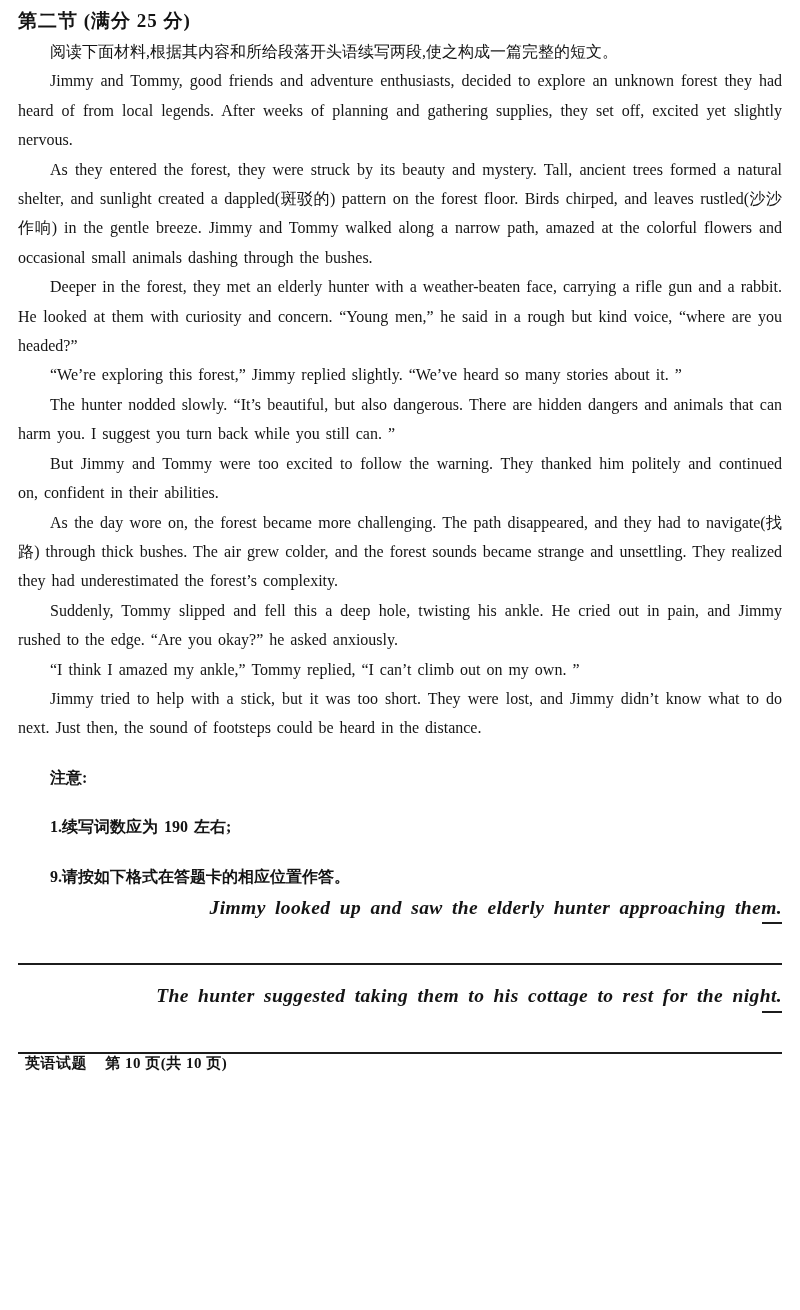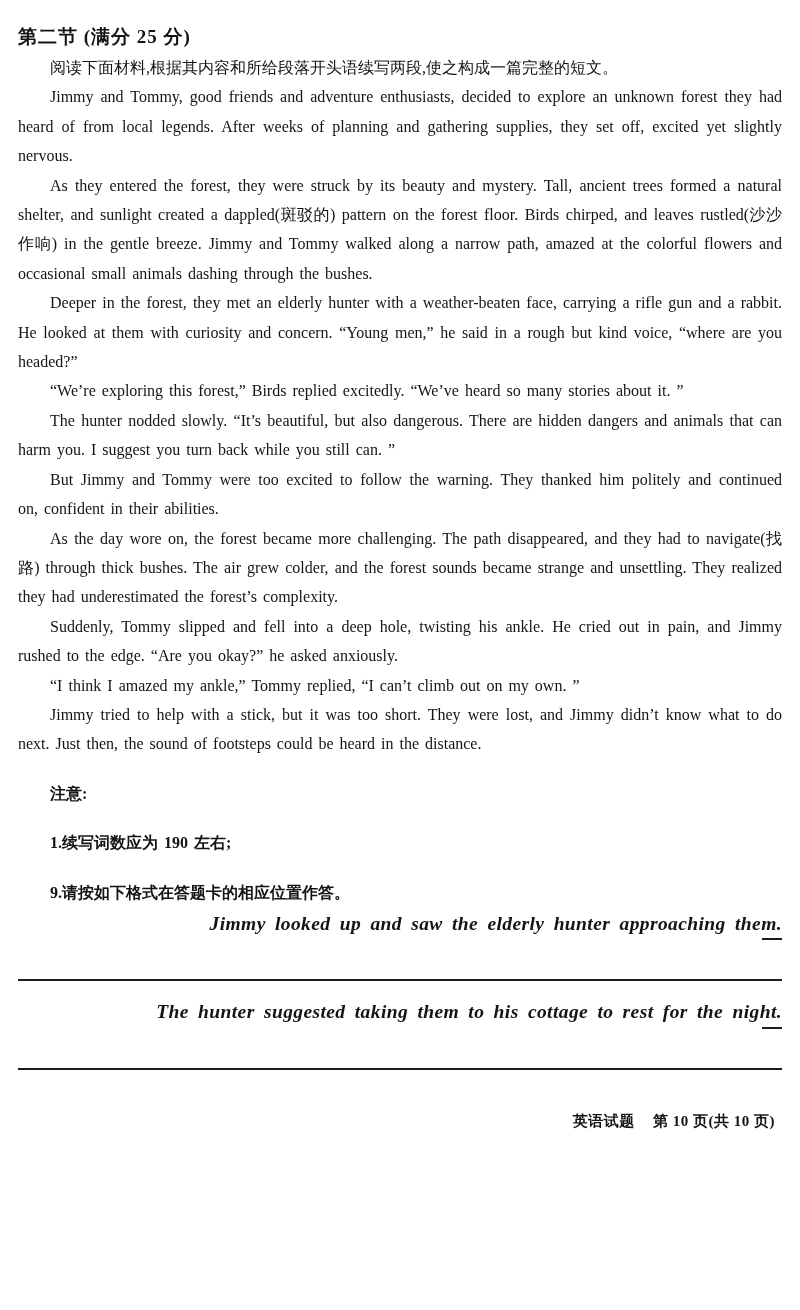--- a/index.html
+++ b/index.html
@@ -4,21 +4,21 @@
 <style>
   * { margin: 0; padding: 0; box-sizing: border-box; }
   html, body { background: #ffffff; }
   body {
     width: 800px;
     min-height: 1310px;
     font-family: "Liberation Serif", "DejaVu Serif", serif;
     color: #141414;
   }
   .page {
-    padding: 24px 18px 0 18px;
+    padding: 8px 18px 0 18px;
   }
   .section-title {
     font-size: 19px;
     font-weight: bold;
     letter-spacing: 1px;
     margin-bottom: 3px;
   }
   .para {
     font-size: 16px;
     line-height: 29.4px;
@@ -48,45 +48,44 @@
     flex: 1 1 auto;
     min-width: 20px;
     border-bottom: 2px solid #1c1c1c;
     margin: 0 0 5px 8px;
   }
   .write-line {
     height: 36px;
     border-bottom: 2px solid #1c1c1c;
   }
   .footer {
-    margin-top: 42px;
-    text-align: right;
+    text-align: left;
     font-weight: bold;
     font-size: 15px;
     letter-spacing: 0.5px;
   }
   .footer span { margin: 0 7px; }
 </style>
 </head>
 <body>
 
 <div class="page">
 
   <div class="section-title">第二节 (满分 25 分)</div>
 
   <p class="para">阅读下面材料,根据其内容和所给段落开头语续写两段,使之构成一篇完整的短文。</p>
 
   <p class="para">Jimmy and Tommy, good friends and adventure enthusiasts, decided to explore an unknown forest they had heard of from local legends. After weeks of planning and gathering supplies, they set off, excited yet slightly nervous.</p>
   <p class="para">As they entered the forest, they were struck by its beauty and mystery. Tall, ancient trees formed a natural shelter, and sunlight created a dappled(斑驳的) pattern on the forest floor. Birds chirped, and leaves rustled(沙沙作响) in the gentle breeze. Jimmy and Tommy walked along a narrow path, amazed at the colorful flowers and occasional small animals dashing through the bushes.</p>
   <p class="para">Deeper in the forest, they met an elderly hunter with a weather-beaten face, carrying a rifle gun and a rabbit. He looked at them with curiosity and concern. “Young men,” he said in a rough but kind voice, “where are you headed?”</p>
-  <p class="para">“We’re exploring this forest,” Birds replied excitedly. “We’ve heard so many stories about it. ”</p>
+  <p class="para">“We’re exploring this forest,” Jimmy replied slightly. “We’ve heard so many stories about it. ”</p>
   <p class="para">The hunter nodded slowly. “It’s beautiful, but also dangerous. There are hidden dangers and animals that can harm you. I suggest you turn back while you still can. ”</p>
   <p class="para">But Jimmy and Tommy were too excited to follow the warning. They thanked him politely and continued on, confident in their abilities.</p>
   <p class="para">As the day wore on, the forest became more challenging. The path disappeared, and they had to navigate(找路) through thick bushes. The air grew colder, and the forest sounds became strange and unsettling. They realized they had underestimated the forest’s complexity.</p>
-  <p class="para">Suddenly, Tommy slipped and fell into a deep hole, twisting his ankle. He cried out in pain, and Jimmy rushed to the edge. “Are you okay?” he asked anxiously.</p>
+  <p class="para">Suddenly, Tommy slipped and fell this a deep hole, twisting his ankle. He cried out in pain, and Jimmy rushed to the edge. “Are you okay?” he asked anxiously.</p>
   <p class="para">“I think I amazed my ankle,” Tommy replied, “I can’t climb out on my own. ”</p>
   <p class="para">Jimmy tried to help with a stick, but it was too short. They were lost, and Jimmy didn’t know what to do next. Just then, the sound of footsteps could be heard in the distance.</p>
 
   <p class="para bold">注意:</p>
   <p class="para bold">1.续写词数应为 190 左右;</p>
   <p class="para bold">9.请按如下格式在答题卡的相应位置作答。</p>
 
   <div class="prompt-row">
     <span class="prompt-text">Jimmy looked up and saw the elderly hunter approaching them.</span>
     <span class="prompt-fill"></span>

